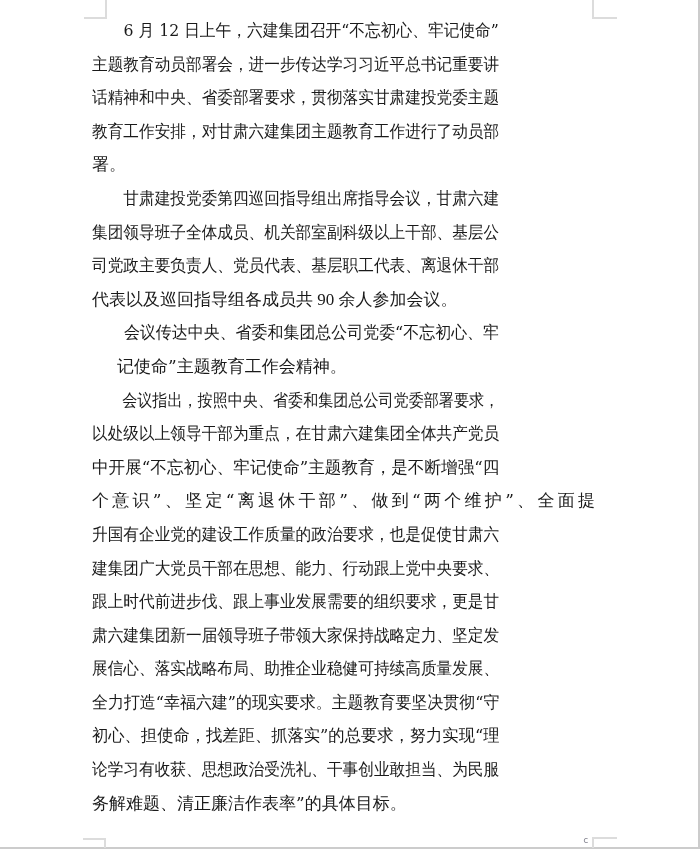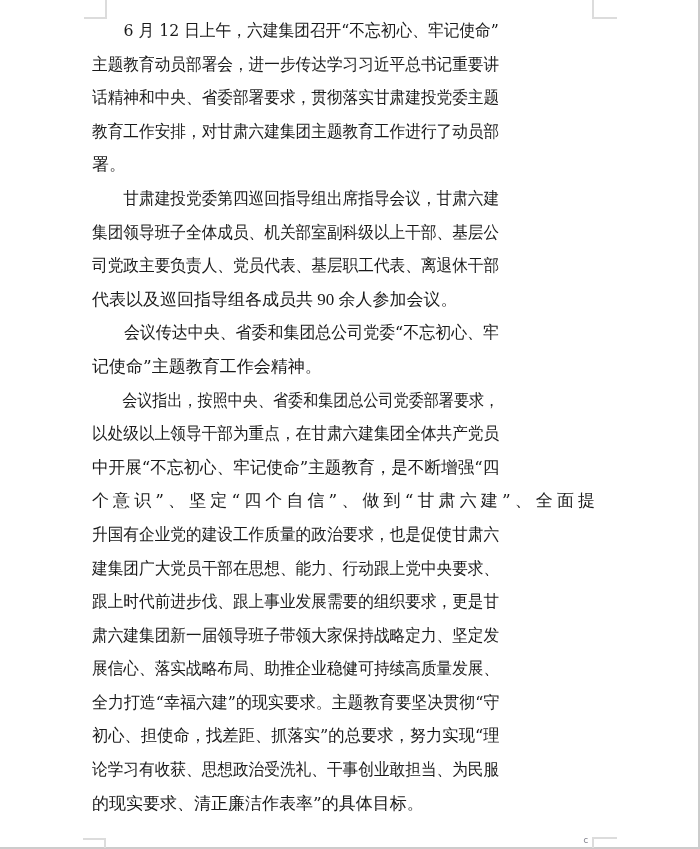--- a/index.html
+++ b/index.html
@@ -72,28 +72,28 @@
       <div class="line first" style="text-align-last: left; transform: scaleX(0.924632);">6 月 12 日上午，六建集团召开“不忘初心、牢记使命”</div>
       <div class="line" style="text-align-last: left; transform: scaleX(0.921245);">主题教育动员部署会，进一步传达学习习近平总书记重要讲</div>
       <div class="line" style="text-align-last: left; transform: scaleX(0.921245);">话精神和中央、省委部署要求，贯彻落实甘肃建投党委主题</div>
       <div class="line" style="text-align-last: left; transform: scaleX(0.921245);">教育工作安排，对甘肃六建集团主题教育工作进行了动员部</div>
       <div class="line last" style="text-align-last: left;">署。</div>
       <div class="line first" style="text-align-last: left; transform: scaleX(0.921245);">甘肃建投党委第四巡回指导组出席指导会议，甘肃六建</div>
       <div class="line" style="text-align-last: left; transform: scaleX(0.921245);">集团领导班子全体成员、机关部室副科级以上干部、基层公</div>
       <div class="line" style="text-align-last: left; transform: scaleX(0.921245);">司党政主要负责人、党员代表、基层职工代表、离退休干部</div>
       <div class="line last" style="text-align-last: left; font-family: Liberation Serif, serif;">代表以及巡回指导组各成员共 90 余人参加会议。</div>
       <div class="line first" style="text-align-last: left; transform: scaleX(0.938433);">会议传达中央、省委和集团总公司党委“不忘初心、牢</div>
-      <div class="line last" style="text-align-last: left;">记使命”主题教育工作会精神。</div>
+      <div class="line last" style="text-align-last: left; margin-left: 25px;">记使命”主题教育工作会精神。</div>
       <div class="line first" style="text-align-last: left; transform: scaleX(0.887125);">会议指出，按照中央、省委和集团总公司党委部署要求，</div>
       <div class="line" style="text-align-last: left; transform: scaleX(0.921245);">以处级以上领导干部为重点，在甘肃六建集团全体共产党员</div>
       <div class="line" style="text-align-last: left; transform: scaleX(0.976699);">中开展“不忘初心、牢记使命”主题教育，是不断增强“四</div>
-      <div class="line" style="">个意识”、坚定“四个自信”、做到“甘肃六建”、全面提</div>
+      <div class="line" style="">个意识”、坚定“离退休干部”、做到“两个维护”、全面提</div>
       <div class="line" style="text-align-last: left; transform: scaleX(0.921245);">升国有企业党的建设工作质量的政治要求，也是促使甘肃六</div>
       <div class="line" style="text-align-last: left; transform: scaleX(0.921245);">建集团广大党员干部在思想、能力、行动跟上党中央要求、</div>
       <div class="line" style="text-align-last: left; transform: scaleX(0.921245);">跟上时代前进步伐、跟上事业发展需要的组织要求，更是甘</div>
       <div class="line" style="text-align-last: left; transform: scaleX(0.921245);">肃六建集团新一届领导班子带领大家保持战略定力、坚定发</div>
       <div class="line" style="text-align-last: left; transform: scaleX(0.921245);">展信心、落实战略布局、助推企业稳健可持续高质量发展、</div>
       <div class="line" style="text-align-last: left; transform: scaleX(0.938433);">全力打造“幸福六建”的现实要求。主题教育要坚决贯彻“守</div>
       <div class="line" style="text-align-last: left; transform: scaleX(0.958095);">初心、担使命，找差距、抓落实”的总要求，努力实现“理</div>
       <div class="line" style="text-align-last: left; transform: scaleX(0.921245);">论学习有收获、思想政治受洗礼、干事创业敢担当、为民服</div>
-      <div class="line last" style="text-align-last: left;">的现实要求、清正廉洁作表率”的具体目标。</div>
+      <div class="line last" style="text-align-last: left;">务解难题、清正廉洁作表率”的具体目标。</div>
     </div>
 </div>
 
 </body></html>

